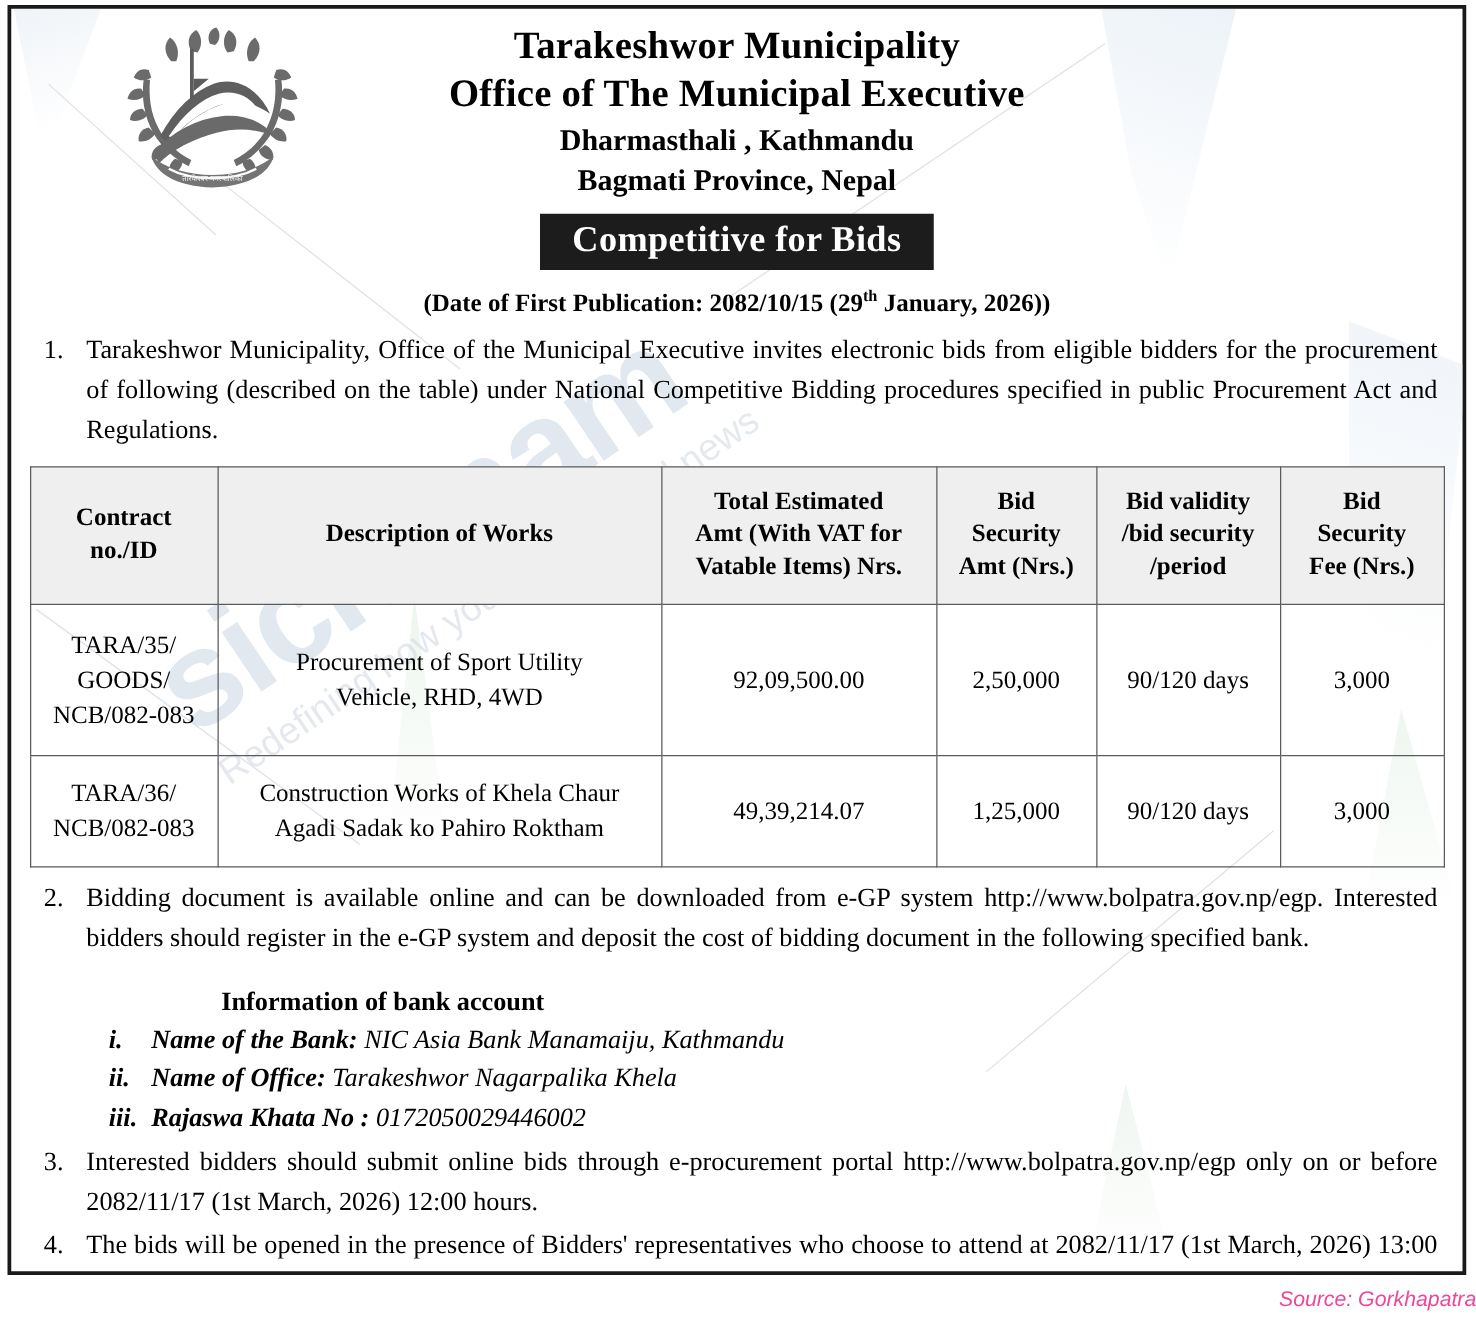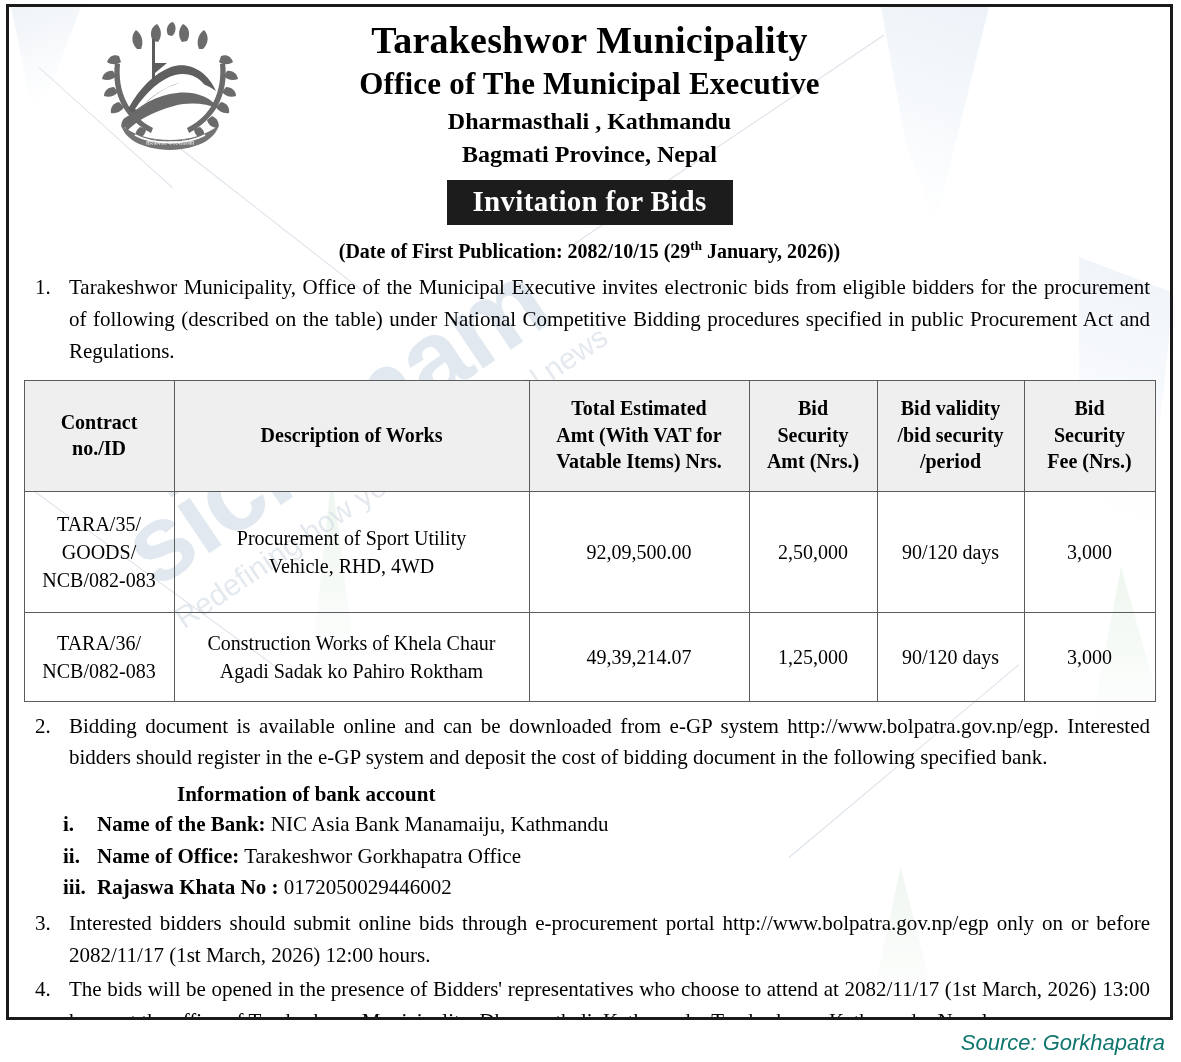--- a/index.html
+++ b/index.html
@@ -126,21 +126,21 @@
     text-align: center;
   }
   #emblem {
     position: absolute;
     left: 86px;
     top: 14px;
     width: 150px;
     height: 140px;
   }
   .org-line1 {
-    font-size: 38px;
+    font-size: 31px;
     font-weight: bold;
     line-height: 1.25;
     letter-spacing: .2px;
   }
   .org-line2 {
     font-size: 31px;
     font-weight: bold;
     line-height: 1.25;
     letter-spacing: .2px;
   }
@@ -233,46 +233,47 @@
   .col-desc   { width: 355px; }
   .col-amt    { width: 220px; }
   .col-sec    { width: 128px; }
   .col-valid  { width: 147px; }
   .col-fee    { width: 131px; }
 
   
   #bank-heading {
     font-size: 21px;
     font-weight: bold;
-    margin: 8px 0 2px 168px;
+    margin: 22px 0 2px 168px;
   }
   .bank-row {
     font-size: 21px;
     line-height: 1.5;
-    margin-left: 54px;
+    margin-left: 78px;
     white-space: nowrap;
+    font-style: italic;
   }
   .bank-row .lbl {
     font-weight: bold;
   }
   .bank-row .rn {
     font-weight: bold;
     display: inline-block;
     min-width: 34px;
   }
 
   
   #source-line {
     position: absolute;
-    right: 16px;
+    right: 0;
     top: 1030px;
     font-family: "Liberation Sans", sans-serif;
     font-style: italic;
-    font-size: 22px;
-    color: #0f766e;
+    font-size: 17px;
+    color: #ec4899;
     z-index: 3;
   }
 </style>
 </head>
 <body>
 
 <div id="page">
 
   <div id="notice-box">
 
@@ -336,21 +337,21 @@
           </g>
           <text x="75" y="124" font-size="6" fill="#f2f2f2" text-anchor="middle" font-family="'DejaVu Sans',sans-serif">तारकेश्वर नगरपालिका</text>
         </svg>
 
         <div class="org-line1">Tarakeshwor Municipality</div>
         <div class="org-line2">Office of The Municipal Executive</div>
         <div class="org-line3">Dharmasthali , Kathmandu</div>
         <div class="org-line4">Bagmati Province, Nepal</div>
 
         <div id="title-banner-row">
-          <span id="title-banner">Invitation for Bids</span>
+          <span id="title-banner">Competitive for Bids</span>
         </div>
 
         <div id="pub-date"><span>(Date of First Publication: 2082/10/15 (29</span><sup>th</sup><span> January, 2026))</span></div>
       </div>
 
       <div class="clause" id="clause1">
         <span class="num">1.</span>
         <span class="body just">Tarakeshwor Municipality, Office of the Municipal Executive invites electronic bids from eligible bidders for the procurement of following (described on the table) under National Competitive Bidding procedures specified in public Procurement Act and Regulations.</span>
       </div>
 
@@ -433,21 +434,21 @@
       </div>
 
       <div id="bank-heading">Information of bank account</div>
 
       <div class="bank-row">
         <span class="rn">i.</span><span class="lbl">Name of the Bank:</span>
         <span>NIC Asia Bank Manamaiju, Kathmandu</span>
       </div>
       <div class="bank-row">
         <span class="rn">ii.</span><span class="lbl">Name of Office:</span>
-        <span>Tarakeshwor  Gorkhapatra Office</span>
+        <span>Tarakeshwor  Nagarpalika Khela</span>
       </div>
       <div class="bank-row">
         <span class="rn">iii.</span><span class="lbl">Rajaswa Khata No :</span>
         <span>0172050029446002</span>
       </div>
 
       <div class="clause" id="clause3">
         <span class="num">3.</span>
         <span class="body just">Interested bidders should submit online bids through e-procurement portal http://www.bolpatra.gov.np/egp only on or before 2082/11/17 (1st March, 2026) 12:00 hours.</span>
       </div>

